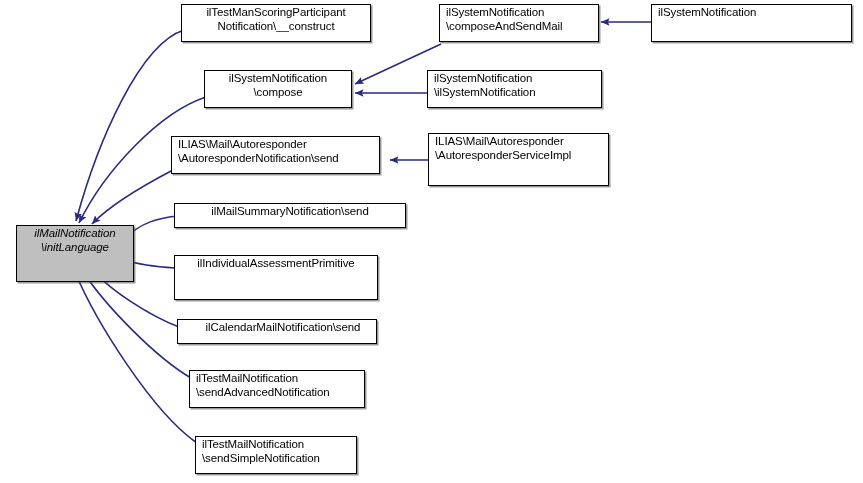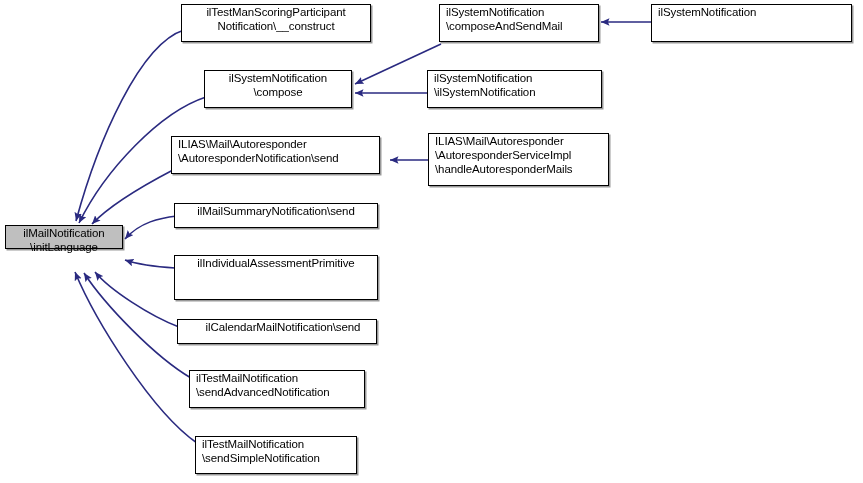--- a/index.html
+++ b/index.html
@@ -68,41 +68,41 @@
       <path d="M 191 378 C 155 357 105 305 84 273"></path>
       <path d="M 197 443 C 152 412 95 320 75 272"></path>
 
       <path d="M 441 44 L 355 84"></path>
       <path d="M 428 93 L 355 93"></path>
       <path d="M 429 160 L 390 160"></path>
       <path d="M 652 22 L 601 22"></path>
     </g>
   </svg>
 
-  <div class="node center align-center" style="left:5px; top:225px; width:118px; height:24px;">
+  <div class="node center align-center" style="left:16px; top:225px; width:118px; height:57px;font-style:italic;">
     <span class="ln">ilMailNotification</span>
     <span class="ln">\initLanguage</span>
   </div>
 
   <div class="node align-center" style="left:181px; top:4px; width:190px; height:38px;">
     <span class="ln">ilTestManScoringParticipant</span>
     <span class="ln">Notification\__construct</span>
   </div>
 
   <div class="node align-center" style="left:204px; top:70px; width:148px; height:38px;">
     <span class="ln">ilSystemNotification</span>
     <span class="ln">\compose</span>
   </div>
 
   <div class="node align-left" style="left:171px; top:136px; width:209px; height:38px;">
     <span class="ln">ILIAS\Mail\Autoresponder</span>
     <span class="ln">\AutoresponderNotification\send</span>
   </div>
 
-  <div class="node align-center" style="left:174px; top:203px; width:204px; height:25px;">
+  <div class="node align-center" style="left:174px; top:203px; width:232px; height:25px;">
     <span class="ln">ilMailSummaryNotification\send</span>
   </div>
 
   <div class="node align-center" style="left:174px; top:255px; width:204px; height:45px;">
     <span class="ln">ilIndividualAssessmentPrimitive</span>
   </div>
 
   <div class="node align-center" style="left:177px; top:319px; width:200px; height:25px;padding-left:16px;">
     <span class="ln">ilCalendarMailNotification\send</span>
   </div>
@@ -123,20 +123,19 @@
   </div>
 
   <div class="node align-left" style="left:427px; top:70px; width:175px; height:38px;">
     <span class="ln">ilSystemNotification</span>
     <span class="ln">\ilSystemNotification</span>
   </div>
 
   <div class="node align-left" style="left:428px; top:133px; width:181px; height:53px;">
     <span class="ln">ILIAS\Mail\Autoresponder</span>
     <span class="ln">\AutoresponderServiceImpl</span>
-    <span class="ln">\handleAutoresponderMails</span>
   </div>
 
   <div class="node align-left" style="left:651px; top:4px; width:201px; height:38px;">
     <span class="ln">ilSystemNotification</span>
   </div>
 
 </div>
 
 </body></html>

